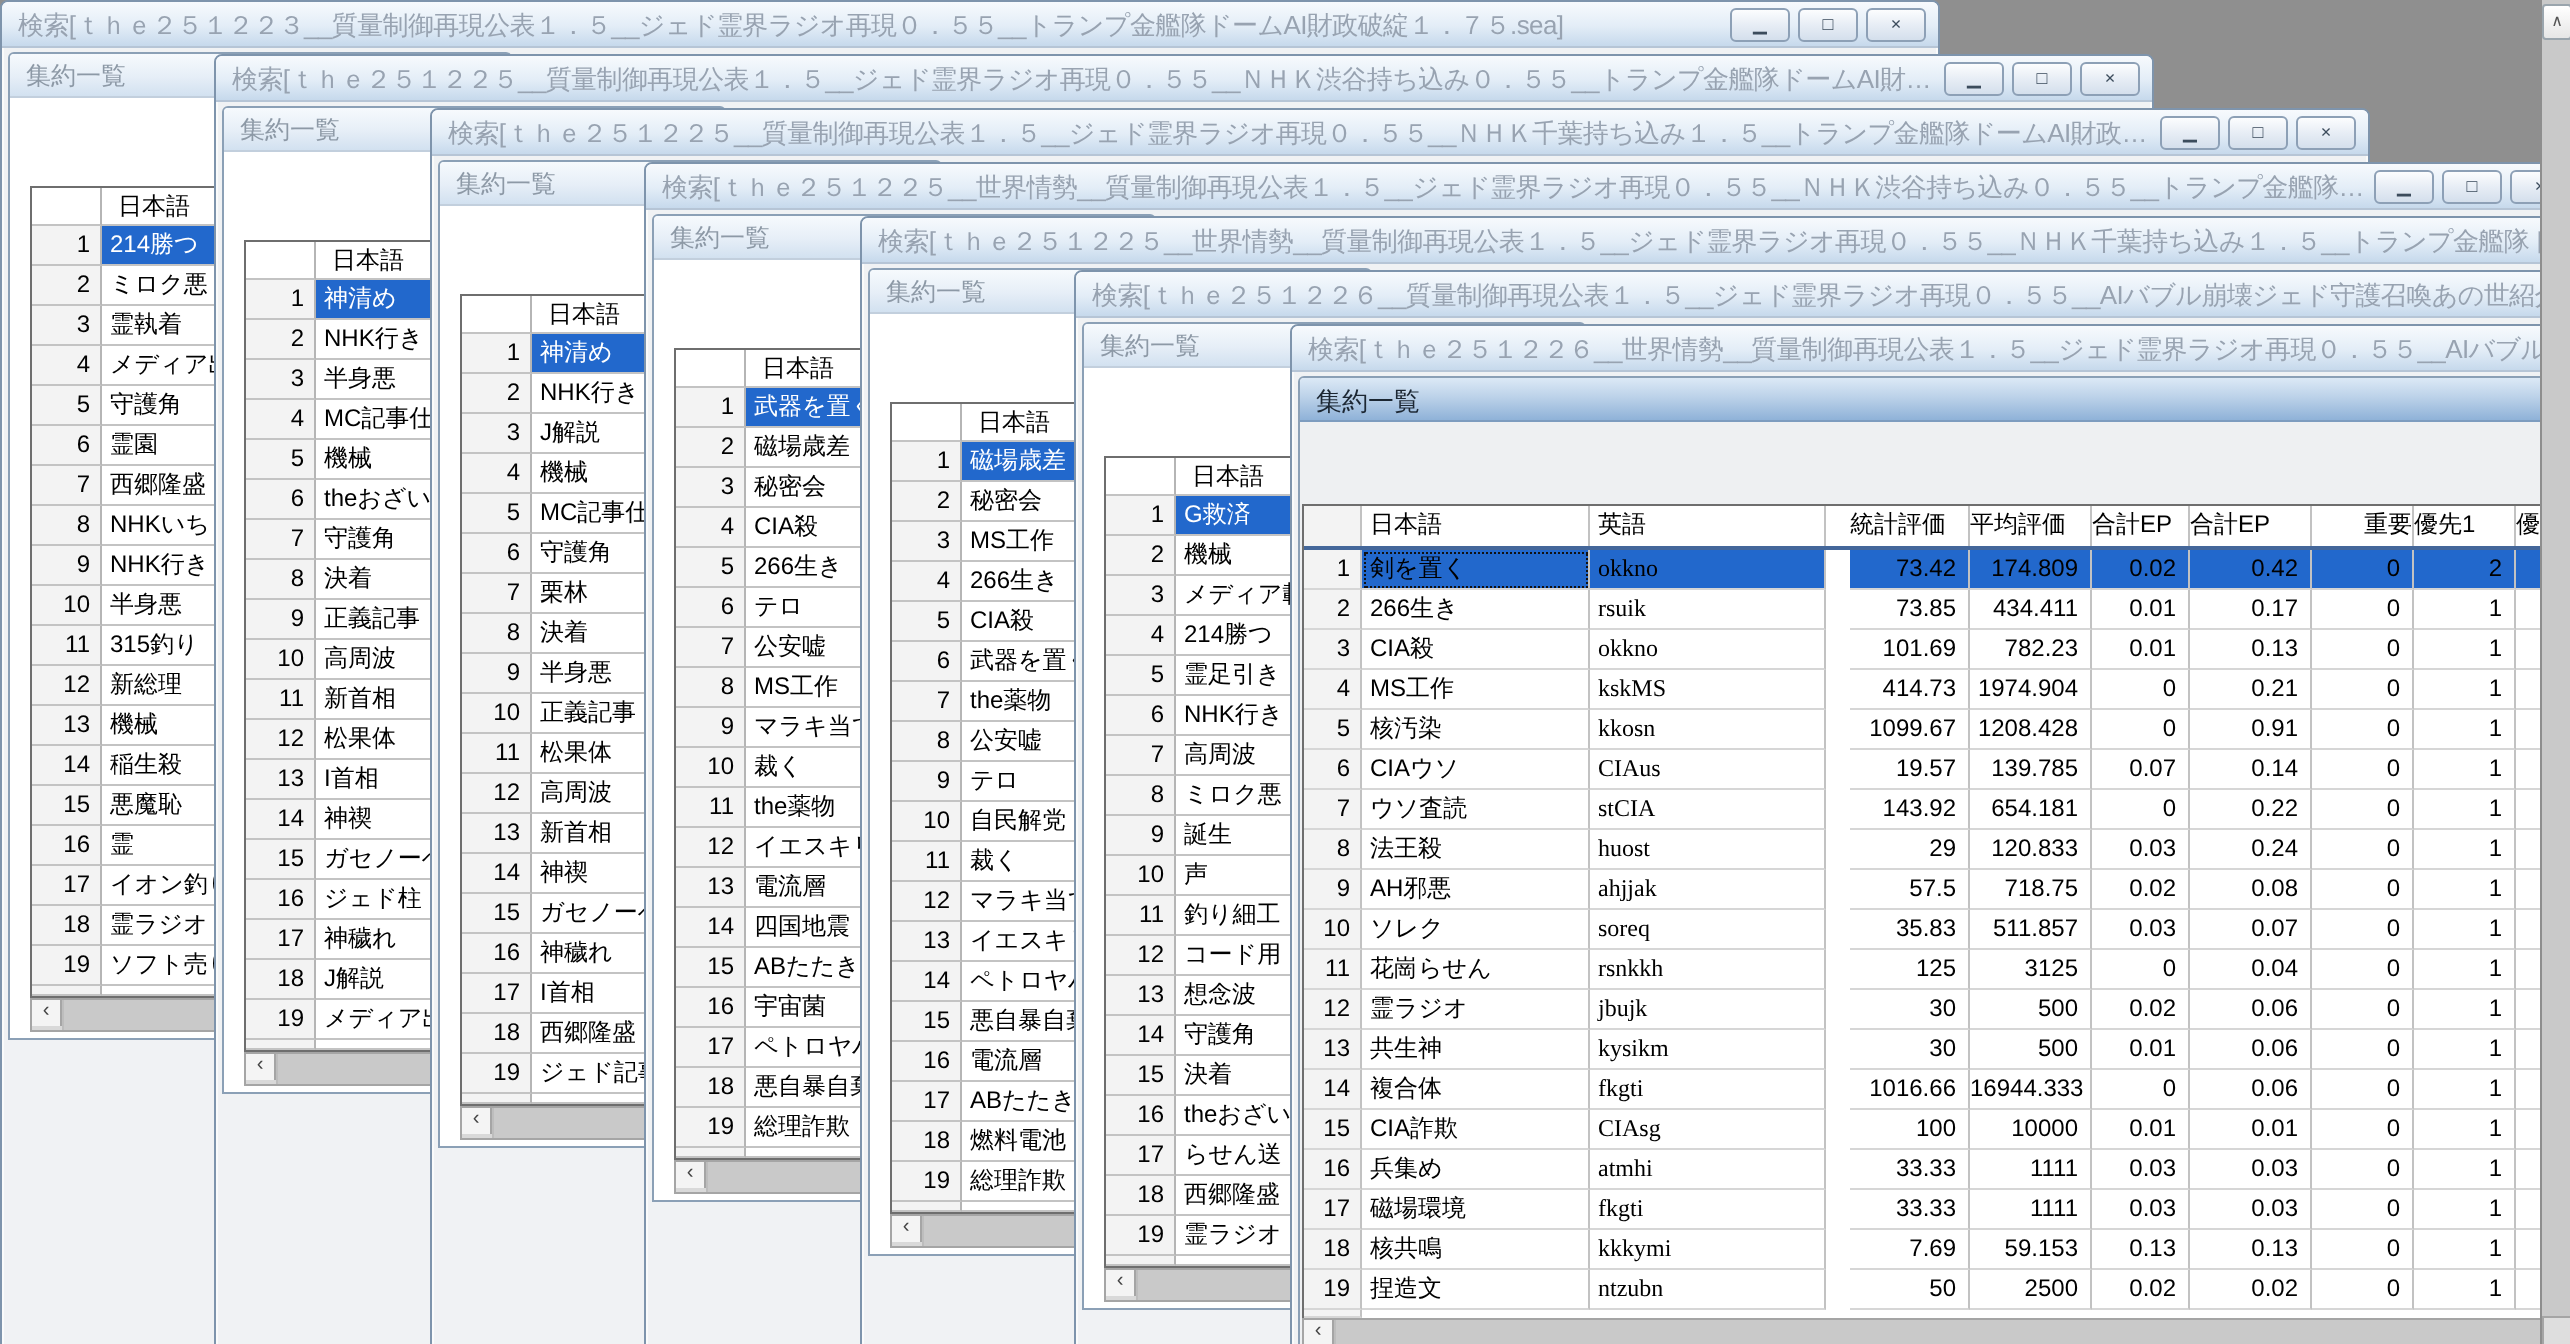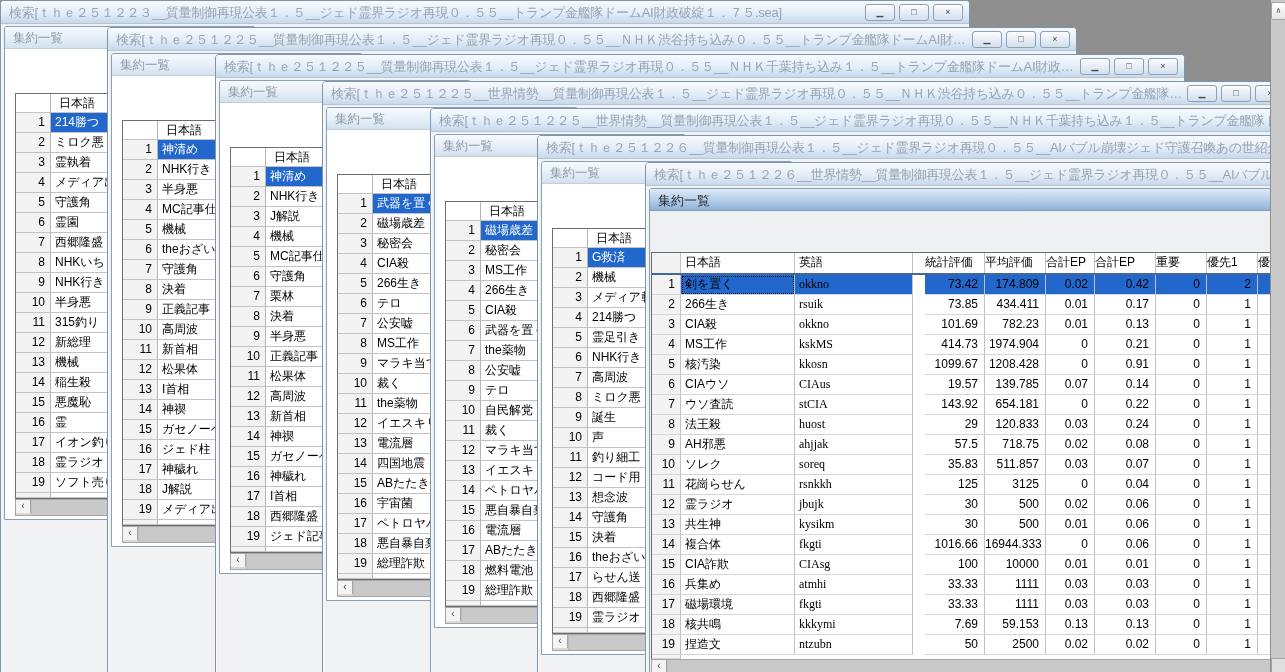--- a/index.html
+++ b/index.html
@@ -49,21 +49,21 @@
   .btable{position:absolute;left:1px;top:41px;background:#fff;border:1px solid #6e6e6e;width:654px;}
   .brow{display:flex;height:20px;}
   .brow.hd{height:20px;border-bottom:2px solid #44679a;}
   .bcell{box-sizing:border-box;border-right:1px solid #c2c2c2;border-bottom:1px solid #d6d6d6;
          font-size:12px;color:#000;overflow:hidden;white-space:nowrap;line-height:19px;flex:none;}
   .brow.hd .bcell{border-bottom:none;line-height:18px;}
   .b-num{width:29px;text-align:right;padding-right:5px;background:#f3f3f3;}
   .b-jp{width:114px;padding-left:4px;}
   .b-en{width:118px;padding-left:4px;font-family:Liberation Serif, serif;}
   .b-stat{width:60px;margin-left:12px;}.b-avg{width:61px;}.b-min{width:49px;}
-  .b-total{width:61px;}.b-imp{width:51px;}.b-pri1{width:51px;}.b-pri2{width:60px;border-right:none;}
+  .b-total{width:61px;}.b-imp{width:51px;text-align:right;}.b-pri1{width:51px;}.b-pri2{width:60px;border-right:none;}
   .rnum{text-align:right;padding-right:6px;}
   .brow .sel.focus{outline:1px dotted #111;outline-offset:-2px;}
   .bpartial{height:4px;overflow:hidden;}
   .bscroll{position:absolute;left:1px;top:448px;width:1240px;height:15px;background:#d9d9d9;
            border:1px solid #a5a5a5;display:flex;}
   
   .vstrip{position:absolute;left:1270px;top:0;width:15px;height:672px;background:#c9c9c9;
           border-left:1px solid #8e8e8e;z-index:999;}
   .vup{position:absolute;left:1271px;top:2px;width:13px;height:16px;z-index:1000;
        background:linear-gradient(#ffffff,#e6e6e6);border:1px solid #9aa5ad;border-radius:2px;

